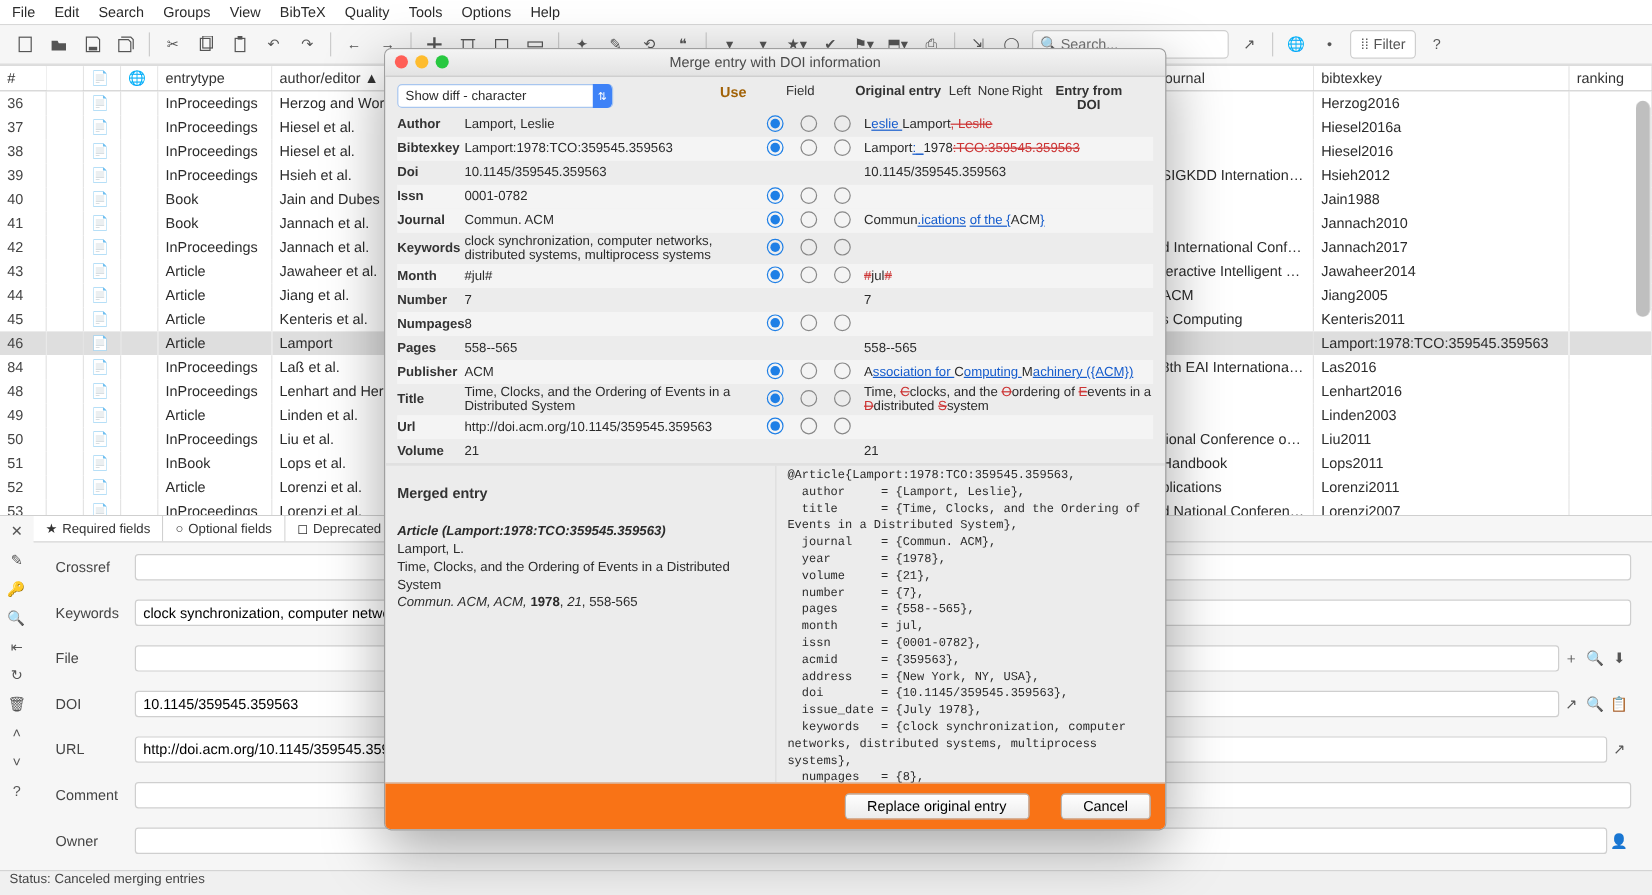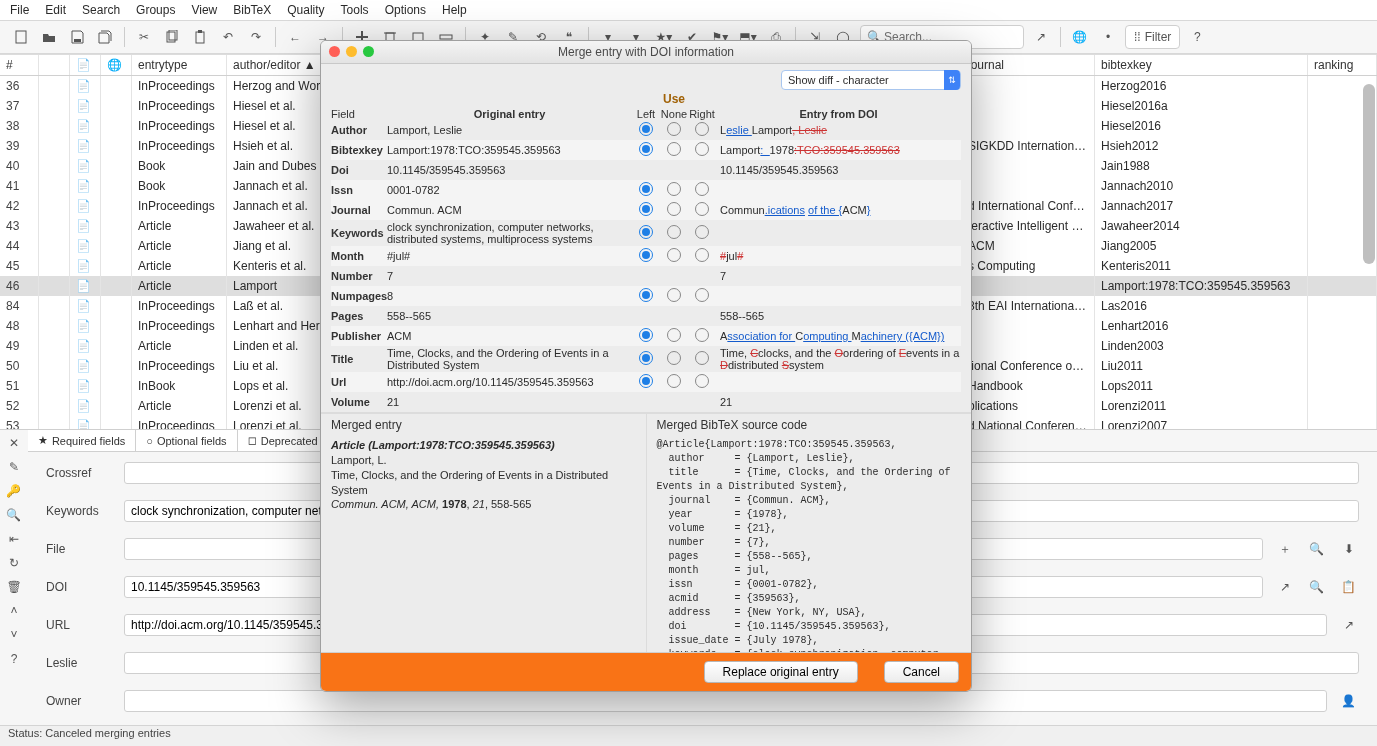--- a/index.html
+++ b/index.html
@@ -26,31 +26,31 @@
   .col-journal{width:120px}
   .col-key{width:200px}
   .col-rank{width:56px}
   
   .editor{display:flex;border-top:1px solid #cfcfcf;background:#f6f6f6;height:284px}
   .ed-side{width:28px;display:flex;flex-direction:column;align-items:center;gap:10px;padding-top:6px;color:#555}
   .ed-body{flex:1;display:flex;flex-direction:column}
   .ed-tabs{display:flex;border-bottom:1px solid #d0d0d0;background:#f6f6f6}
   .ed-tab{padding:4px 10px;border-right:1px solid #d0d0d0;font-size:11px;color:#333;display:flex;align-items:center;gap:4px;background:#fff}
   .ed-form{padding:10px 18px;display:flex;flex-direction:column;gap:16px;overflow:auto}
-  .ed-row{display:flex;align-items:center;gap:12px}
+  .ed-row{display:flex;align-items:center;}
   .ed-row label{width:66px;color:#444}
   .ed-row input{flex:1;border:1px solid #cfcfcf;border-radius:3px;padding:3px 6px;font-size:12px;background:#fff}
   .ed-row .rb{width:20px;height:20px;display:flex;align-items:center;justify-content:center;color:#555}
   
   .overlay{position:absolute;top:40px;left:320px;width:650px;height:650px;background:#ececec;border:1px solid #9f9f9f;border-radius:6px;box-shadow:0 16px 50px rgba(0,0,0,.35);display:flex;flex-direction:column;z-index:50;overflow:hidden}
   .ov-title{height:22px;display:flex;align-items:center;justify-content:center;font-size:12px;color:#4a4a4a;background:linear-gradient(#f4f4f4,#e3e3e3);border-bottom:1px solid #c8c8c8;position:relative}
   .traffic{position:absolute;left:8px;top:5px;display:flex;gap:6px}
   .tl{width:11px;height:11px;border-radius:50%}
   .tl.r{background:#ff5f57}.tl.y{background:#febc2e}.tl.g{background:#28c840}
-  .ov-top{padding:6px 10px 0 10px;display:flex;flex-direction:column;gap:2px}
+  .ov-top{padding:6px 10px 0 10px;display:flex;flex-direction:row;gap:2px}
   .dd{margin-left:auto;width:172px;height:18px;border:1px solid #a8c6ef;border-radius:4px;background:#fff;font-size:11px;display:flex;align-items:center;padding-left:6px;position:relative}
   .dd .arrow-btn{position:absolute;right:0;top:-1px;width:16px;height:20px;background:#3e82f7;border-radius:0 4px 4px 0;display:flex;align-items:center;justify-content:center;color:#fff;font-size:9px}
   .mg-head{display:flex;font-size:12px;color:#a16207}
   .mg-head .c1{width:56px}
   .mg-head .c2{flex:1;text-align:center;font-weight:600}
   .mg-head .c3{width:84px;text-align:center;font-weight:600}
   .mg-head .c4{flex:1;text-align:center;font-weight:600}
   .mg-sub{display:flex;font-size:11px;color:#333}
   .mg-sub .c1{width:56px;font-weight:400}
   .mg-sub .c2{flex:1;text-align:center;font-weight:600}
@@ -64,21 +64,21 @@
   .mg-row .r{width:28px;text-align:center}
   .mg-row .d{flex:1;padding-left:4px}
   .radio{display:inline-block;width:12px;height:12px;border:1px solid #888;border-radius:50%;position:relative}
   .radio.sel{border-color:#1e7fe6}
   .radio.sel:after{content:"";position:absolute;left:2px;top:2px;width:8px;height:8px;border-radius:50%;background:#1e7fe6}
   u.diff{color:#145bcc;text-decoration:underline}
   .st{color:#c33;text-decoration:line-through}
   .mg-bot{display:flex;flex:1;overflow:hidden;border-top:1px solid #dcdcdc}
   .mg-left,.mg-right{flex:1;display:flex;flex-direction:column}
   .mg-left{border-right:1px solid #dcdcdc}
-  .mg-hdr2{padding:4px 10px;font-weight:400;font-size:12px;color:#333}
+  .mg-hdr2{padding:16px 10px;font-weight:700;font-size:12px;color:#333}
   .mg-left .body{padding:2px 10px;font-size:11px;line-height:1.35}
   .mg-right pre{margin:0;padding:2px 10px;font-family:Liberation Mono, monospace;font-size:10px;line-height:1.4;white-space:pre-wrap;overflow:auto}
   .ov-foot{display:flex;justify-content:flex-end;gap:26px;padding:8px 12px;border-top:1px solid #cfcfcf;background:#f97316}
   .btn{border:1px solid #b7b7b7;border-radius:4px;background:linear-gradient(#fff,#ececec);padding:3px 18px;font-size:12px}
   .status{position:absolute;left:0;right:0;bottom:0;height:18px;background:#f0f0f0;border-top:1px solid #d4d4d4;padding:1px 8px;font-size:11px;color:#444}
   .scroll-gutter{position:absolute;right:2px;top:80px;bottom:300px;width:12px}
   .scroll-thumb{background:#bfbfbf;border-radius:6px;height:180px;margin-top:4px}
   svg{display:block}
 </style>
 </head>
@@ -469,21 +469,21 @@
               <span class="rb">↗</span>
               <span class="rb">🔍</span>
               <span class="rb">📋</span>
             </div>
           <div class="ed-row">
               <label>URL</label>
               <input value="http://doi.acm.org/10.1145/359545.359563" style="">
               <span class="rb">↗</span>
             </div>
           <div class="ed-row">
-              <label>Leslie</label>
+              <label>Comment</label>
               <input value="" style="">
             </div>
           <div class="ed-row">
               <label>Owner</label>
               <input value="" style="">
               <span class="rb">👤</span>
             </div>
 
         </div>
       </div>
@@ -645,21 +645,20 @@
     <div class="mg-left">
       <div class="mg-hdr2">Merged entry</div>
       <div class="body">
         <i><b>Article (Lamport:1978:TCO:359545.359563)</b></i><br>
         <span>Lamport, L.</span><br>
         <span>Time, Clocks, and the Ordering of Events in a Distributed System</span><br>
         <i><span>Commun. ACM, ACM, </span></i><b>1978</b><span>, </span><i>21</i><span>, 558-565</span>
       </div>
     </div>
     <div class="mg-right">
-      <div class="mg-hdr2">Merged BibTeX source code</div>
       <pre>@Article{Lamport:1978:TCO:359545.359563,
   author     = {Lamport, Leslie},
   title      = {Time, Clocks, and the Ordering of Events in a Distributed System},
   journal    = {Commun. ACM},
   year       = {1978},
   volume     = {21},
   number     = {7},
   pages      = {558--565},
   month      = jul,
   issn       = {0001-0782},

